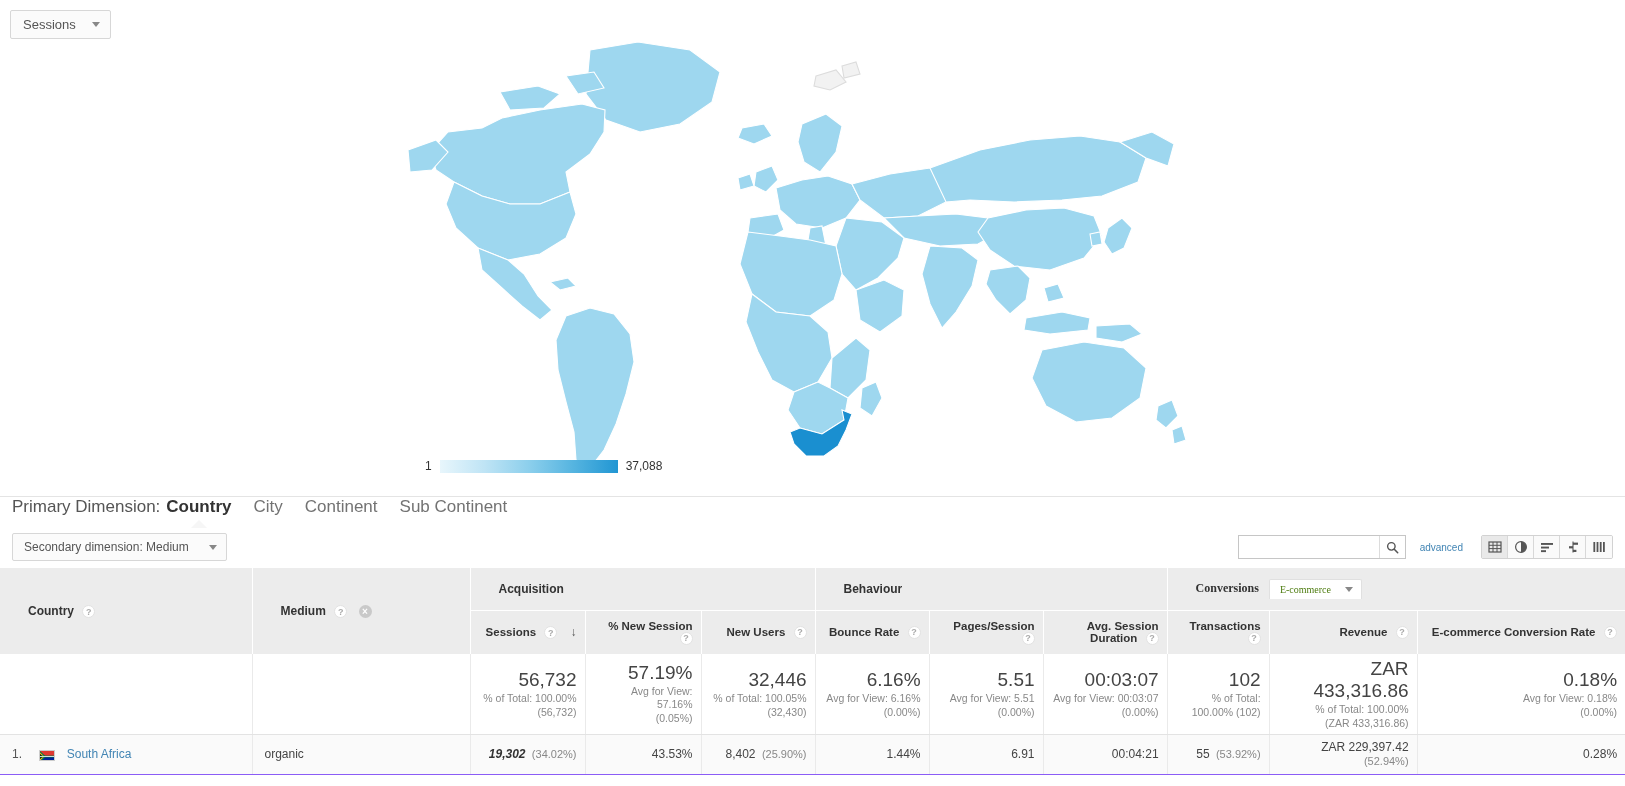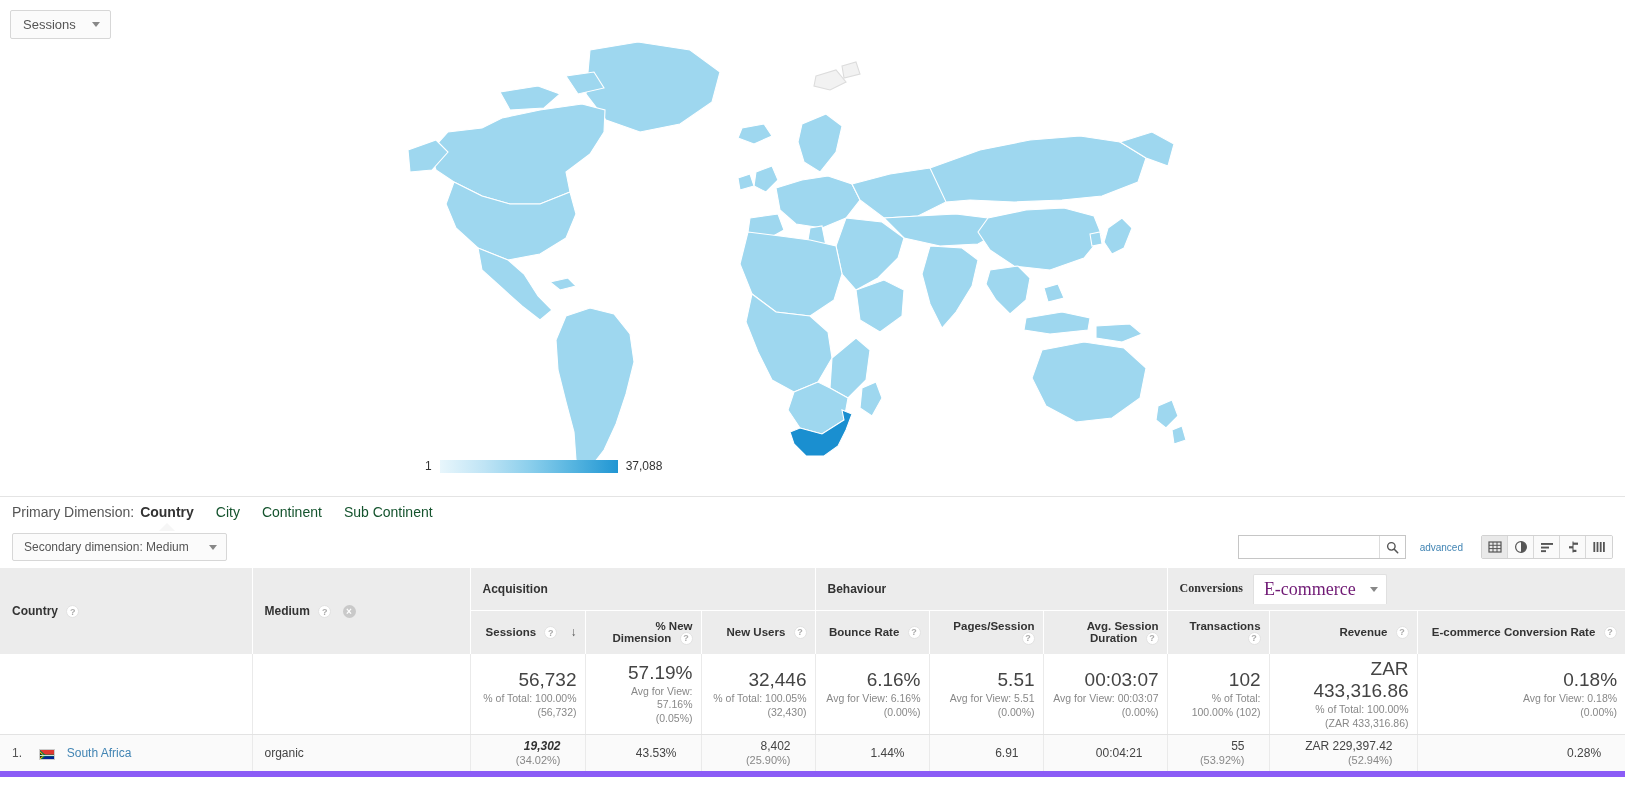--- a/index.html
+++ b/index.html
@@ -41,25 +41,25 @@
   }
   .legend-bar {
     width: 178px; height: 13px;
     background: linear-gradient(to right, #e8f6fc 0%, #bfe4f5 25%, #8ccfec 50%, #55b4e0 75%, #2196d3 100%);
   }
 
   
   .dim-bar {
     position: absolute; left: 0; top: 496px; width: 1625px; height: 30px;
     border-top: 1px solid #e4e4e4;
-    font-size: 14px; color: #555;
-    display: flex; align-items: center; padding-left: 12px; gap: 0;
+    font-size: 17px; color: #555;
+    display: flex; align-items: flex-start; padding-left: 12px; gap: 0;
   }
   .dim-label { color: #555; margin-right: 6px; }
-  .dim-item { margin-right: 22px; color: #14532d; cursor: pointer; }
+  .dim-item { margin-right: 22px; color: #737373; cursor: pointer; }
   .dim-item.active { color: #333; font-weight: bold; cursor: default; position: relative; }
   .dim-item.active::after {
     content: ""; position: absolute; left: 50%; transform: translateX(-50%);
     bottom: -11px; width: 0; height: 0;
     border-left: 8px solid transparent; border-right: 8px solid transparent;
     border-bottom: 8px solid #f6f6f6;
   }
   .dim-item:first-of-type { margin-left: 0; }
 
   
@@ -99,21 +99,21 @@
   .view-ico:last-child { border-right: 0; }
   .view-ico.active { background: #e9e9e9; }
 
   
   .tbl { position: absolute; left: 0; top: 568px; width: 1625px; }
   table { border-collapse: collapse; width: 1625px; table-layout: fixed; font-size: 12px; }
   th, td { padding: 0; }
   .grp-row th {
     background: #ececec; border-bottom: 0; border-right: 1px solid #fff;
     height: 42px; vertical-align: middle; text-align: left;
-    font-size: 12px; font-weight: bold; color: #333; padding-left: 12px;
+    font-size: 12px; font-weight: bold; color: #333; padding-left: 28px;
   }
   .dim-th {
     background: #ececec; border-right: 1px solid #fff;
     vertical-align: middle; text-align: left; font-weight: bold;
     color: #333; padding-left: 12px; font-size: 12px;
   }
   .met-row th {
     background: #ececec; border-top: 1px solid #fff; border-right: 1px solid #fff;
     height: 44px; vertical-align: middle; text-align: right;
     font-size: 11.5px; font-weight: bold; color: #333; padding: 0 8px;
@@ -128,34 +128,34 @@
   .rmv {
     display: inline-flex; align-items: center; justify-content: center;
     width: 13px; height: 13px; border-radius: 50%;
     background: #c9c9c9; color: #fff; font-size: 10px;
     margin-left: 8px; vertical-align: middle; cursor: pointer; line-height: 1;
   }
   .sort-arrow { color: #555; font-size: 12px; margin-left: 10px; }
   .ecom-tab {
     display: inline-flex; align-items: center; gap: 14px;
     background: #fff; border: 1px solid #e0e0e0; border-bottom: 0;
-    padding: 4px 8px 4px 10px; font-size: 18px; font-weight: normal;
-    color: #701a75; margin-left: 10px; cursor: pointer; border-radius: 2px 2px 0 0;
+    padding: 4px 8px 4px 10px; font-size: 10px; font-weight: normal;
+    color: #4d7c0f; margin-left: 10px; cursor: pointer; border-radius: 2px 2px 0 0;
   }
   .totals td {
     background: #fff; border-right: 1px solid #eaeaea;
     border-bottom: 1px solid #e3e3e3; height: 62px;
     vertical-align: middle; text-align: right; padding: 4px 8px;
   }
   .big { font-size: 19px; color: #444; line-height: 1.15; font-weight: normal; }
   .sub { font-size: 10.5px; color: #888; line-height: 1.25; margin-top: 1px; }
   .data-row td {
     background: #fafafa; border-right: 1px solid #eaeaea;
-    border-bottom: 6px solid #8b5cf6; height: 40px;
-    vertical-align: middle; text-align: right; padding: 0 24px; color: #444;
+    border-bottom: 1px solid #8b5cf6; height: 40px;
+    vertical-align: middle; text-align: right; padding: 0 8px; color: #444;
   }
   .data-row td.lcell { text-align: left; padding-left: 12px; }
   .idx { color: #555; font-size: 12px; }
   .country-link { color: #4285b4; cursor: pointer; font-size: 12px; }
   .flag {
     display: inline-block; width: 16px; height: 11px;
     vertical-align: middle; margin: 0 8px 0 14px;
     border: 1px solid #ccc; position: relative; overflow: hidden;
   }
   .pct { color: #888; font-size: 11px; margin-left: 3px; }
@@ -378,21 +378,21 @@
             </span>
           </th>
         </tr>
         <tr class="met-row">
           <th>
             <span>Sessions</span>
             <span class="help">?</span>
             <span class="sort-arrow">↓</span>
           </th>
           <th>
-            <span>% New Dimension</span>
+            <span>% New Session</span>
             <span class="help">?</span>
           </th>
           <th>
             <span>New Users</span>
             <span class="help">?</span>
           </th>
           <th>
             <span>Bounce Rate</span>
             <span class="help">?</span>
           </th>

